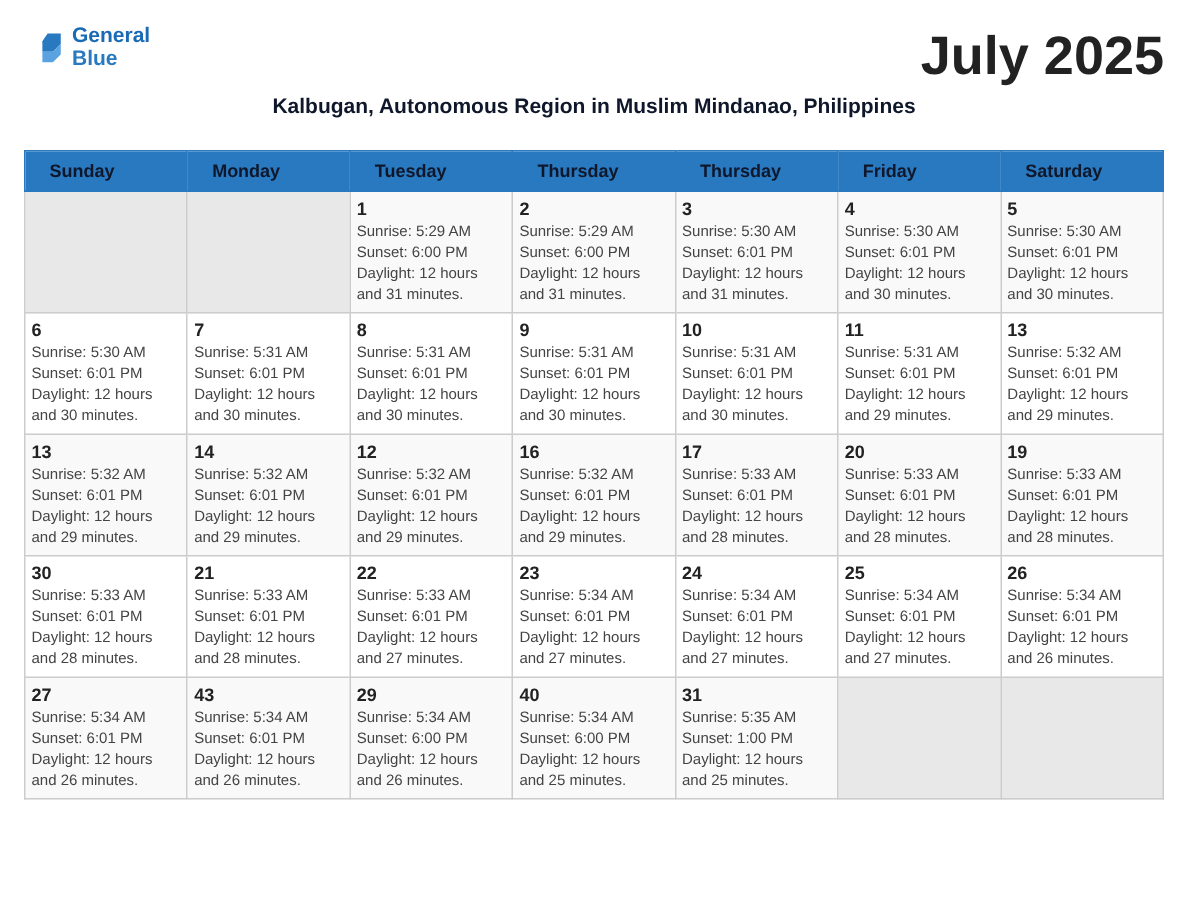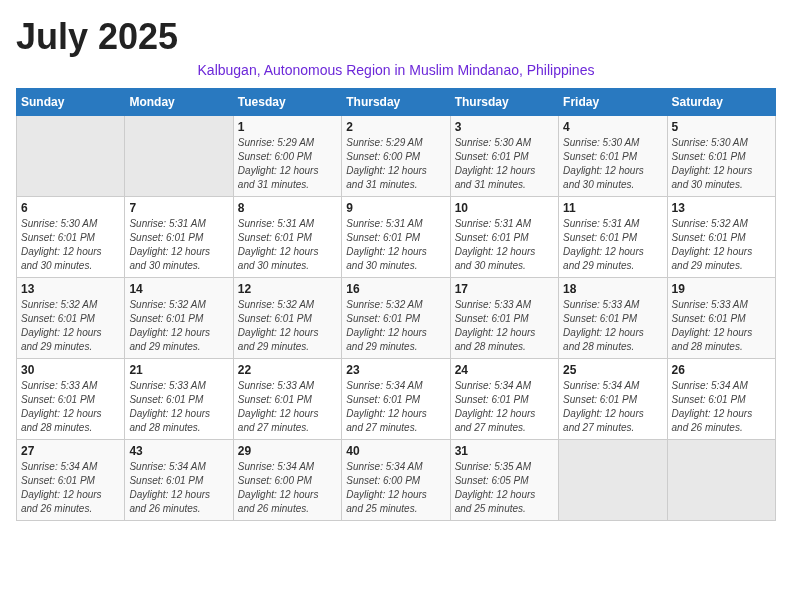--- a/index.html
+++ b/index.html
@@ -36,32 +36,33 @@
     }
     .title-right {
       font-size: 36px;
       font-weight: bold;
       color: #222;
       text-align: center;
     }
     .subtitle {
       text-align: center;
       font-size: 14px;
-      color: #6d28d9;
-      margin-bottom: 10px;
+      color: #0f172a;
+      margin-bottom: 22px;
+      font-weight: bold;
     }
     table {
       width: 100%;
       border-collapse: collapse;
       font-size: 11px;
     }
     thead tr th {
       background-color: #2979c0;
-      color: #ffffff;
-      padding: 6px 4px;
+      color: #0f172a;
+      padding: 6px 16px;
       text-align: left;
       font-size: 12px;
       border: 1px solid #2979c0;
     }
     tbody tr td {
       border: 1px solid #ccc;
       padding: 4px 4px;
       vertical-align: top;
       width: calc(100% / 7);
       min-height: 80px;
@@ -77,30 +78,40 @@
       font-weight: bold;
       font-size: 12px;
       color: #222;
       display: block;
       margin-bottom: 2px;
     }
     .day-detail {
       color: #444;
       font-size: 10px;
       line-height: 1.4;
-      font-style: italic;
     }
     .empty-cell {
       background: #e8e8e8 !important;
     }
   </style>
 </head>
 <body>
 
 <div class="header-top">
+  <div class="logo">
+    <svg class="logo-icon" viewBox="0 0 32 32">
+      <rect x="0" y="0" width="32" height="32" fill="none"></rect>
+      <polygon points="18,6 28,6 28,14 22,20 14,20 14,12" fill="#2979c0"></polygon>
+      <polygon points="22,20 28,14 28,22 22,28 14,28 14,20" fill="#5ba3e0"></polygon>
+    </svg>
+    <div class="logo-text">
+      <div><span>General</span></div>
+      <div><span style="color:#2979c0">Blue</span></div>
+    </div>
+  </div>
   <div class="title-right">July 2025</div>
 </div>
 
 <div class="subtitle">Kalbugan, Autonomous Region in Muslim Mindanao, Philippines</div>
 
 <table>
   <thead>
     <tr>
     <th>Sunday</th>
         <th>Monday</th>
@@ -215,21 +226,21 @@
 Sunset: 6:01 PM
 Daylight: 12 hours and 29 minutes.</div>
         </td>
         <td>
           <span class="day-num">17</span>
           <div class="day-detail" style="white-space: pre-line;">Sunrise: 5:33 AM
 Sunset: 6:01 PM
 Daylight: 12 hours and 28 minutes.</div>
         </td>
         <td>
-          <span class="day-num">18</span>
+          <span class="day-num">20</span>
           <div class="day-detail" style="white-space: pre-line;">Sunrise: 5:33 AM
 Sunset: 6:01 PM
 Daylight: 12 hours and 28 minutes.</div>
         </td>
         <td>
           <span class="day-num">19</span>
           <div class="day-detail" style="white-space: pre-line;">Sunrise: 5:33 AM
 Sunset: 6:01 PM
 Daylight: 12 hours and 28 minutes.</div>
         </td>
@@ -299,20 +310,20 @@
         </td>
         <td>
           <span class="day-num">40</span>
           <div class="day-detail" style="white-space: pre-line;">Sunrise: 5:34 AM
 Sunset: 6:00 PM
 Daylight: 12 hours and 25 minutes.</div>
         </td>
         <td>
           <span class="day-num">31</span>
           <div class="day-detail" style="white-space: pre-line;">Sunrise: 5:35 AM
-Sunset: 6:05 PM
+Sunset: 1:00 PM
 Daylight: 12 hours and 25 minutes.</div>
         </td>
         <td class="empty-cell"></td>
         <td class="empty-cell"></td>
       </tr>
     </tbody>
 </table>
 
 </body></html>

